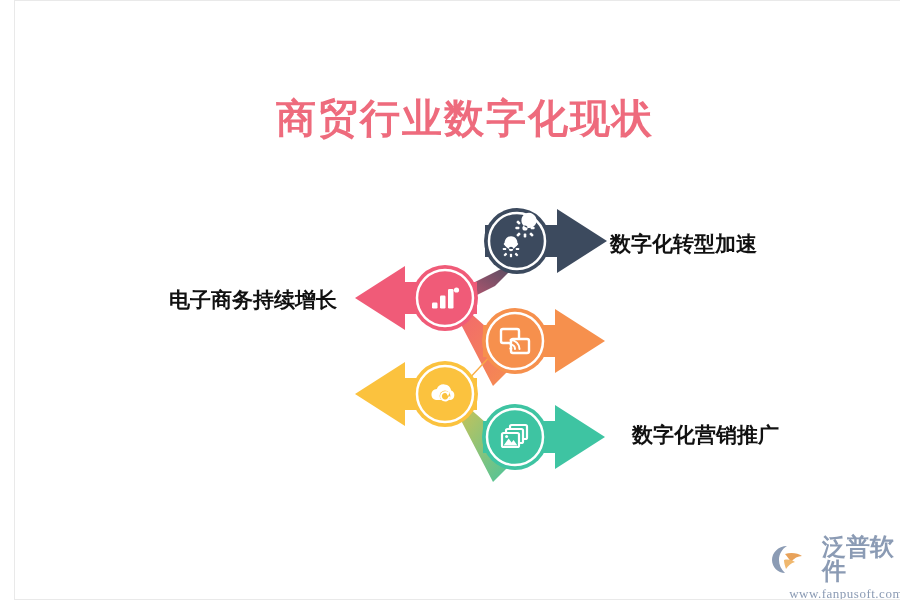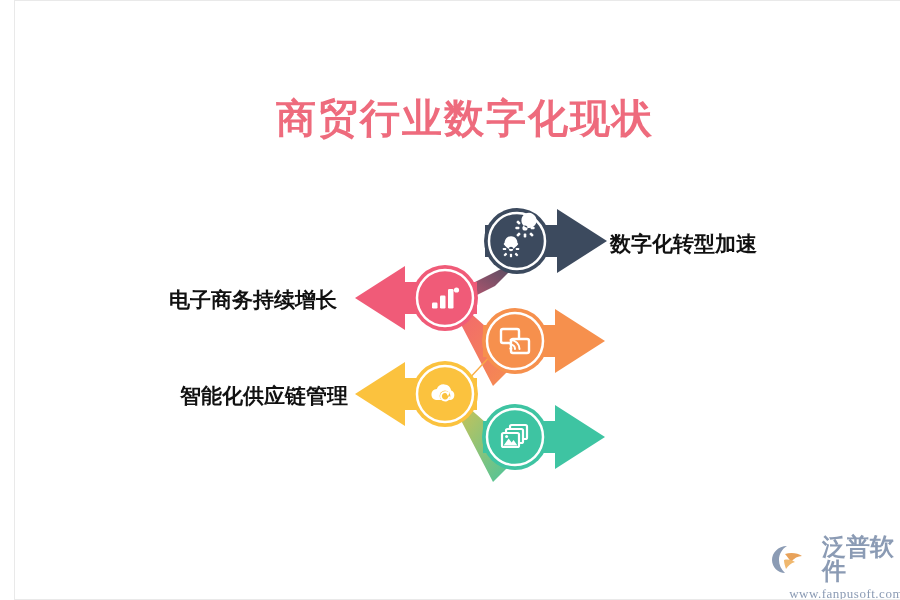--- a/index.html
+++ b/index.html
@@ -216,21 +216,21 @@
         <rect x="491" y="428" width="17" height="14" rx="1.6" fill="#3ec4a2" stroke="#ffffff" stroke-width="2.2"></rect>
         <rect x="487" y="432" width="17" height="14" rx="1.6" fill="#3ec4a2" stroke="#ffffff" stroke-width="2.2"></rect>
         <path d="M 488.6 444.4 L 493.6 437.4 L 496.6 441.4 L 498.6 439 L 502.4 444.4 Z" fill="#ffffff"></path>
         <circle cx="491.6" cy="435.6" r="1.5" fill="#ffffff"></circle>
       </g>
     </g>
   </svg>
 
   <div class="label label-right lbl-0">数字化转型加速</div>
   <div class="label label-left  lbl-1">电子商务持续增长</div>
-  <div class="label label-left  lbl-3">智能化供应链管理</div>
+  <div class="label label-right lbl-4">数字化营销推广</div>
 
   <div class="logo">
     <div class="logo-row">
       <svg class="logo-mark" viewBox="0 0 34 30">
         <path d="M 16 2 C 7 2 1 9 1 16 C 1 23 7 29 14 29 C 10 25 8 21 8 16 C 8 10 11 5 16 2 Z" fill="#8b9bb4"></path>
         <path d="M 14 10 C 20 8 27 9 31 12 C 27 12 23 14 20 18 C 18 15 16 12 14 10 Z" fill="#e8a25a"></path>
         <path d="M 13 16 C 17 15 21 16 24 18 C 20 19 17 22 15 25 C 14 22 13 19 13 16 Z" fill="#f0b86e"></path>
       </svg>
       <div class="logo-name">泛普软件</div>
     </div>

